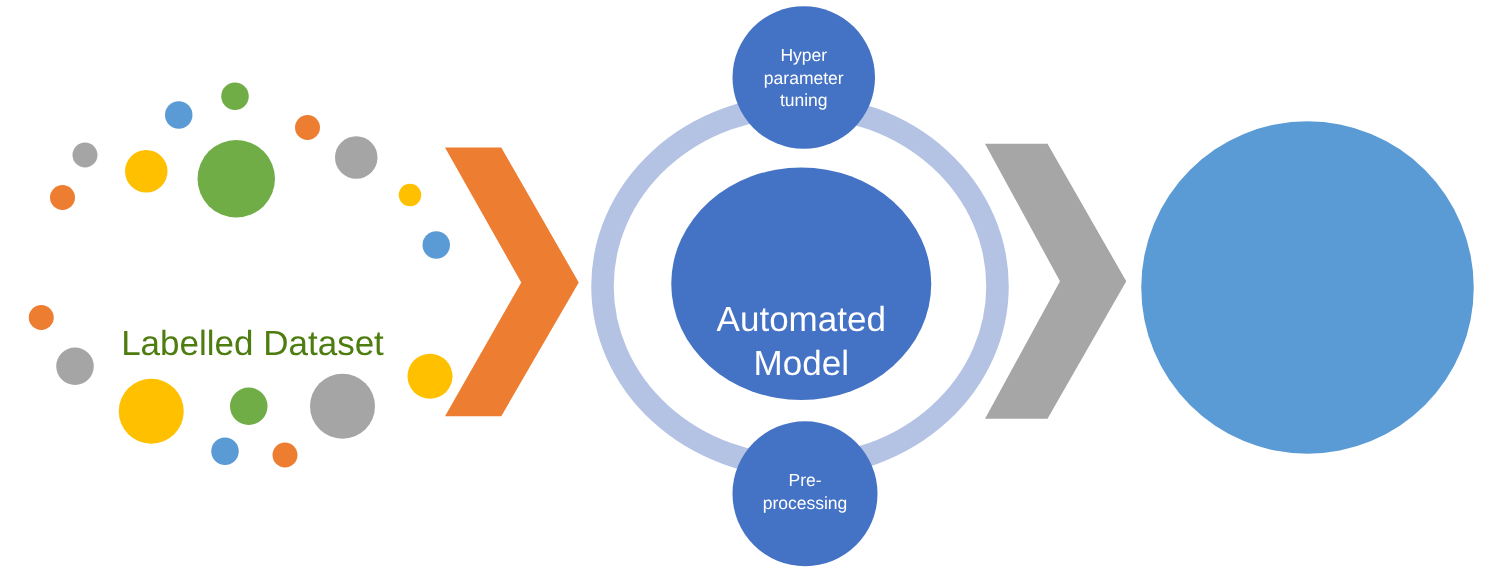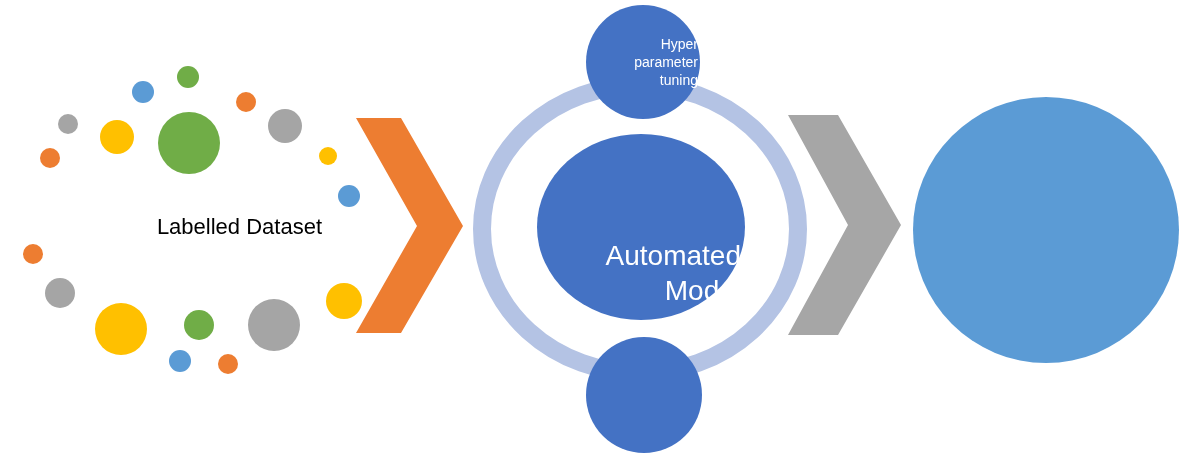--- a/index.html
+++ b/index.html
@@ -18,28 +18,29 @@
   .shape-layer {
     position: absolute;
     left: 0;
     top: 0;
     width: 1200px;
     height: 457px;
   }
   .label {
     position: absolute;
     transform: translate(-50%, -50%);
-    text-align: right;
+    text-align: center;
     white-space: pre-line;
     pointer-events: none;
   }
   .label-dark {
-    color: #000000;
-    font-size: 22px;
+    color: #4d7c0f;
+    font-size: 28px;
     line-height: 34px;
+    margin-top: 48px;
   }
   .label-light-lg {
     color: #FFFFFF;
     font-size: 28px;
     line-height: 35px;
     margin-top: 44px;
   }
   .label-light-sm {
     color: #FFFFFF;
     font-size: 14px;
@@ -91,15 +92,17 @@
 
   <div class="label label-dark" style="left: 202px; top: 227px; width: 240px;">Labelled Dataset</div>
 
   <div class="label label-light-sm" style="left: 643px; top: 62px; width: 110px;">Hyper
 parameter
 tuning</div>
 
   <div class="label label-light-lg" style="left: 641px; top: 229px; width: 200px;">Automated
 Model</div>
 
+  <div class="label label-light-sm" style="left: 644px; top: 393px; width: 110px;">Pre-
+processing</div>
 
 
 </div>
 
 </body></html>

